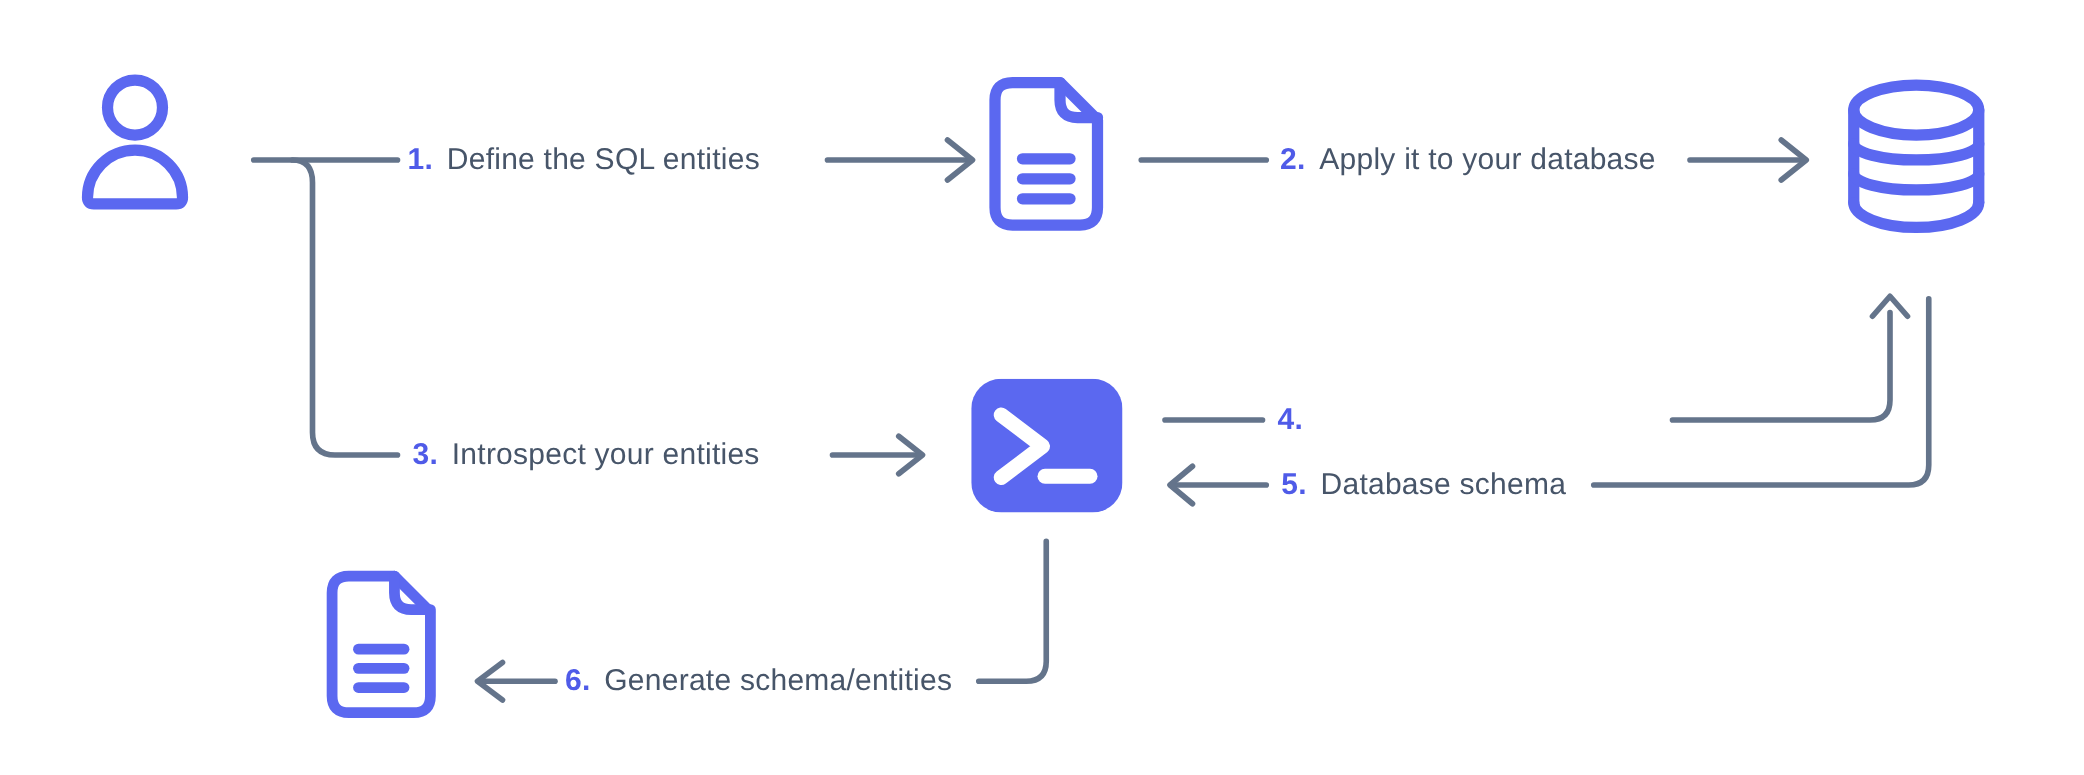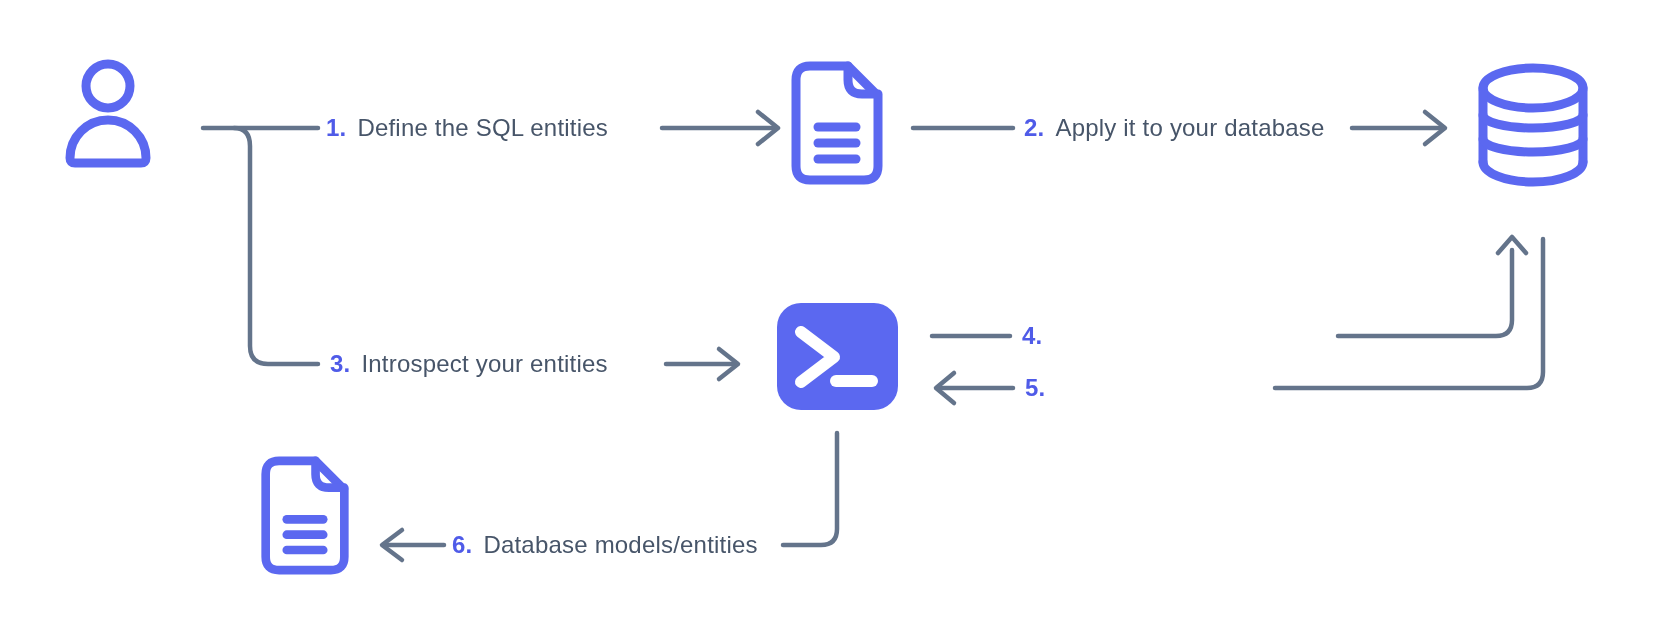--- a/index.html
+++ b/index.html
@@ -161,20 +161,21 @@
     <span class="num">3.</span>
     <span class="txt">Introspect your entities</span>
   </div>
 
   <div class="step-label" style="left:1022px; top:336px;">
     <span class="num">4.</span>
   </div>
 
   <div class="step-label" style="left:1025px; top:388px;">
     <span class="num">5.</span>
+    <span class="txt">Database schema</span>
   </div>
 
   <div class="step-label" style="left:452px; top:545px;">
     <span class="num">6.</span>
-    <span class="txt">Database models/entities</span>
+    <span class="txt">Generate schema/entities</span>
   </div>
 
 </div>
 
 </body></html>

